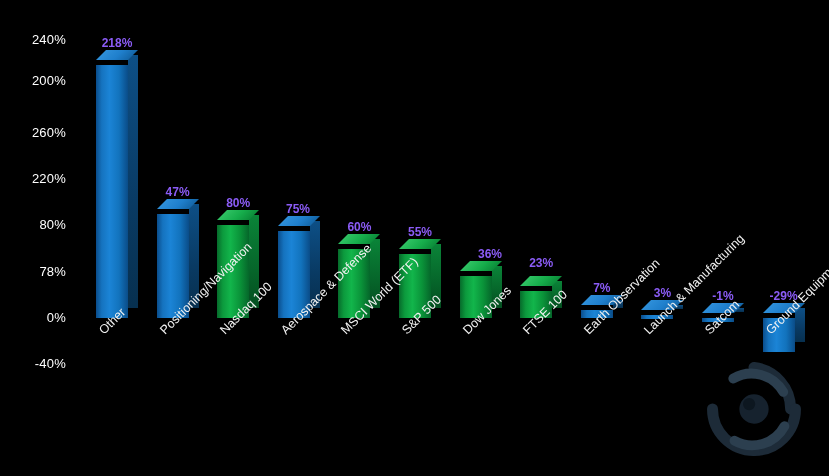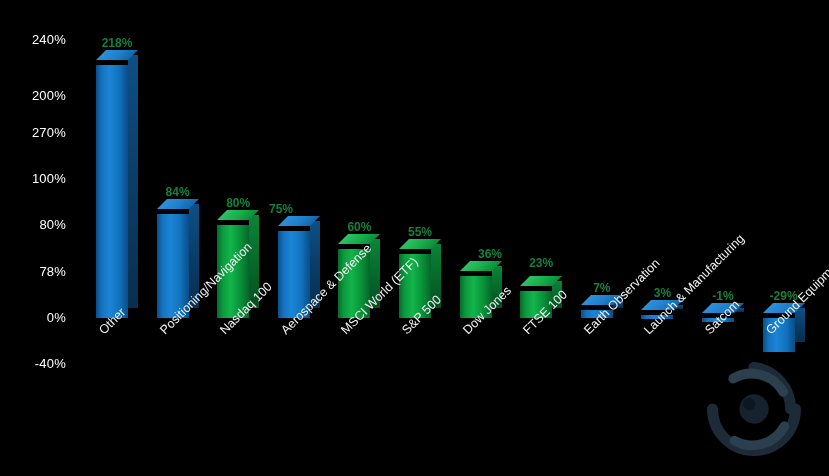--- a/index.html
+++ b/index.html
@@ -85,21 +85,21 @@
   }
   .bar-top.blue {
     background: linear-gradient(to right, #2e8fd9 0%, #1f7fcc 55%, #1466a8 100%);
   }
   .bar-top.green {
     background: linear-gradient(to right, #2fc263 0%, #16ad4b 55%, #0c8c3a 100%);
   }
 
   .bar-label {
     position: absolute;
-    color: #15803d;
+    color: #8b5cf6;
     font-size: 12px;
     font-weight: bold;
     line-height: 12px;
     white-space: nowrap;
     text-align: center;
   }
 
   .cat-label {
     position: absolute;
     color: #f2f2f2;
@@ -122,53 +122,53 @@
   }
 </style>
 </head>
 <body>
 
 <div id="chart-root">
 
   <div id="plot-area">
     <div id="y-axis">
         <div class="y-tick" style="top: 33px;">240%</div>
-        <div class="y-tick" style="top: 89px;">200%</div>
-        <div class="y-tick" style="top: 125.667px;">270%</div>
-        <div class="y-tick" style="top: 172px;">100%</div>
+        <div class="y-tick" style="top: 74px;">200%</div>
+        <div class="y-tick" style="top: 125.667px;">260%</div>
+        <div class="y-tick" style="top: 172px;">220%</div>
         <div class="y-tick" style="top: 218.333px;">80%</div>
         <div class="y-tick" style="top: 264.667px;">78%</div>
         <div class="y-tick" style="top: 311px;">0%</div>
         <div class="y-tick" style="top: 357.333px;">-40%</div>
       </div>
     <div id="bars-layer">
         <div class="bar3d" style="left: 96px; top: 55.4833px; width: 42px; height: 262.517px;">
           <div class="bar-side blue" style="left: 32px; top: 0px; height: 252.517px;"></div>
           <div class="bar-top blue" style="left: 5px; top: -5px; width: 32px; transform: skewX(-45deg);"></div>
           <div class="bar-face blue" style="top: 10px; height: 252.517px; bottom: auto;"></div>
         </div>
         <div class="bar-label" style="top: 37.4833px; left: 86px; width: 62px;">218%</div>
         <div class="bar3d" style="left: 156.6px; top: 203.75px; width: 42px; height: 114.25px;">
           <div class="bar-side blue" style="left: 32px; top: 0px; height: 104.25px;"></div>
           <div class="bar-top blue" style="left: 5px; top: -5px; width: 32px; transform: skewX(-45deg);"></div>
           <div class="bar-face blue" style="top: 10px; height: 104.25px; bottom: auto;"></div>
         </div>
-        <div class="bar-label" style="top: 185.75px; left: 146.6px; width: 62px;">84%</div>
+        <div class="bar-label" style="top: 185.75px; left: 146.6px; width: 62px;">47%</div>
         <div class="bar3d" style="left: 217.2px; top: 215.333px; width: 42px; height: 102.667px;">
           <div class="bar-side green" style="left: 32px; top: 0px; height: 92.6667px;"></div>
           <div class="bar-top green" style="left: 5px; top: -5px; width: 32px; transform: skewX(-45deg);"></div>
           <div class="bar-face green" style="top: 10px; height: 92.6667px; bottom: auto;"></div>
         </div>
         <div class="bar-label" style="top: 197.333px; left: 207.2px; width: 62px;">80%</div>
         <div class="bar3d" style="left: 277.8px; top: 221.125px; width: 42px; height: 96.875px;">
           <div class="bar-side blue" style="left: 32px; top: 0px; height: 86.875px;"></div>
           <div class="bar-top blue" style="left: 5px; top: -5px; width: 32px; transform: skewX(-45deg);"></div>
           <div class="bar-face blue" style="top: 10px; height: 86.875px; bottom: auto;"></div>
         </div>
-        <div class="bar-label" style="top: 203.125px; left: 250px; width: 62px;">75%</div>
+        <div class="bar-label" style="top: 203.125px; left: 267px; width: 62px;">75%</div>
         <div class="bar3d" style="left: 338.4px; top: 238.5px; width: 42px; height: 79.5px;">
           <div class="bar-side green" style="left: 32px; top: 0px; height: 69.5px;"></div>
           <div class="bar-top green" style="left: 5px; top: -5px; width: 32px; transform: skewX(-45deg);"></div>
           <div class="bar-face green" style="top: 10px; height: 69.5px; bottom: auto;"></div>
         </div>
         <div class="bar-label" style="top: 220.5px; left: 328.4px; width: 62px;">60%</div>
         <div class="bar3d" style="left: 399px; top: 244.292px; width: 42px; height: 73.7083px;">
           <div class="bar-side green" style="left: 32px; top: 0px; height: 63.7083px;"></div>
           <div class="bar-top green" style="left: 5px; top: -5px; width: 32px; transform: skewX(-45deg);"></div>
           <div class="bar-face green" style="top: 10px; height: 63.7083px; bottom: auto;"></div>

